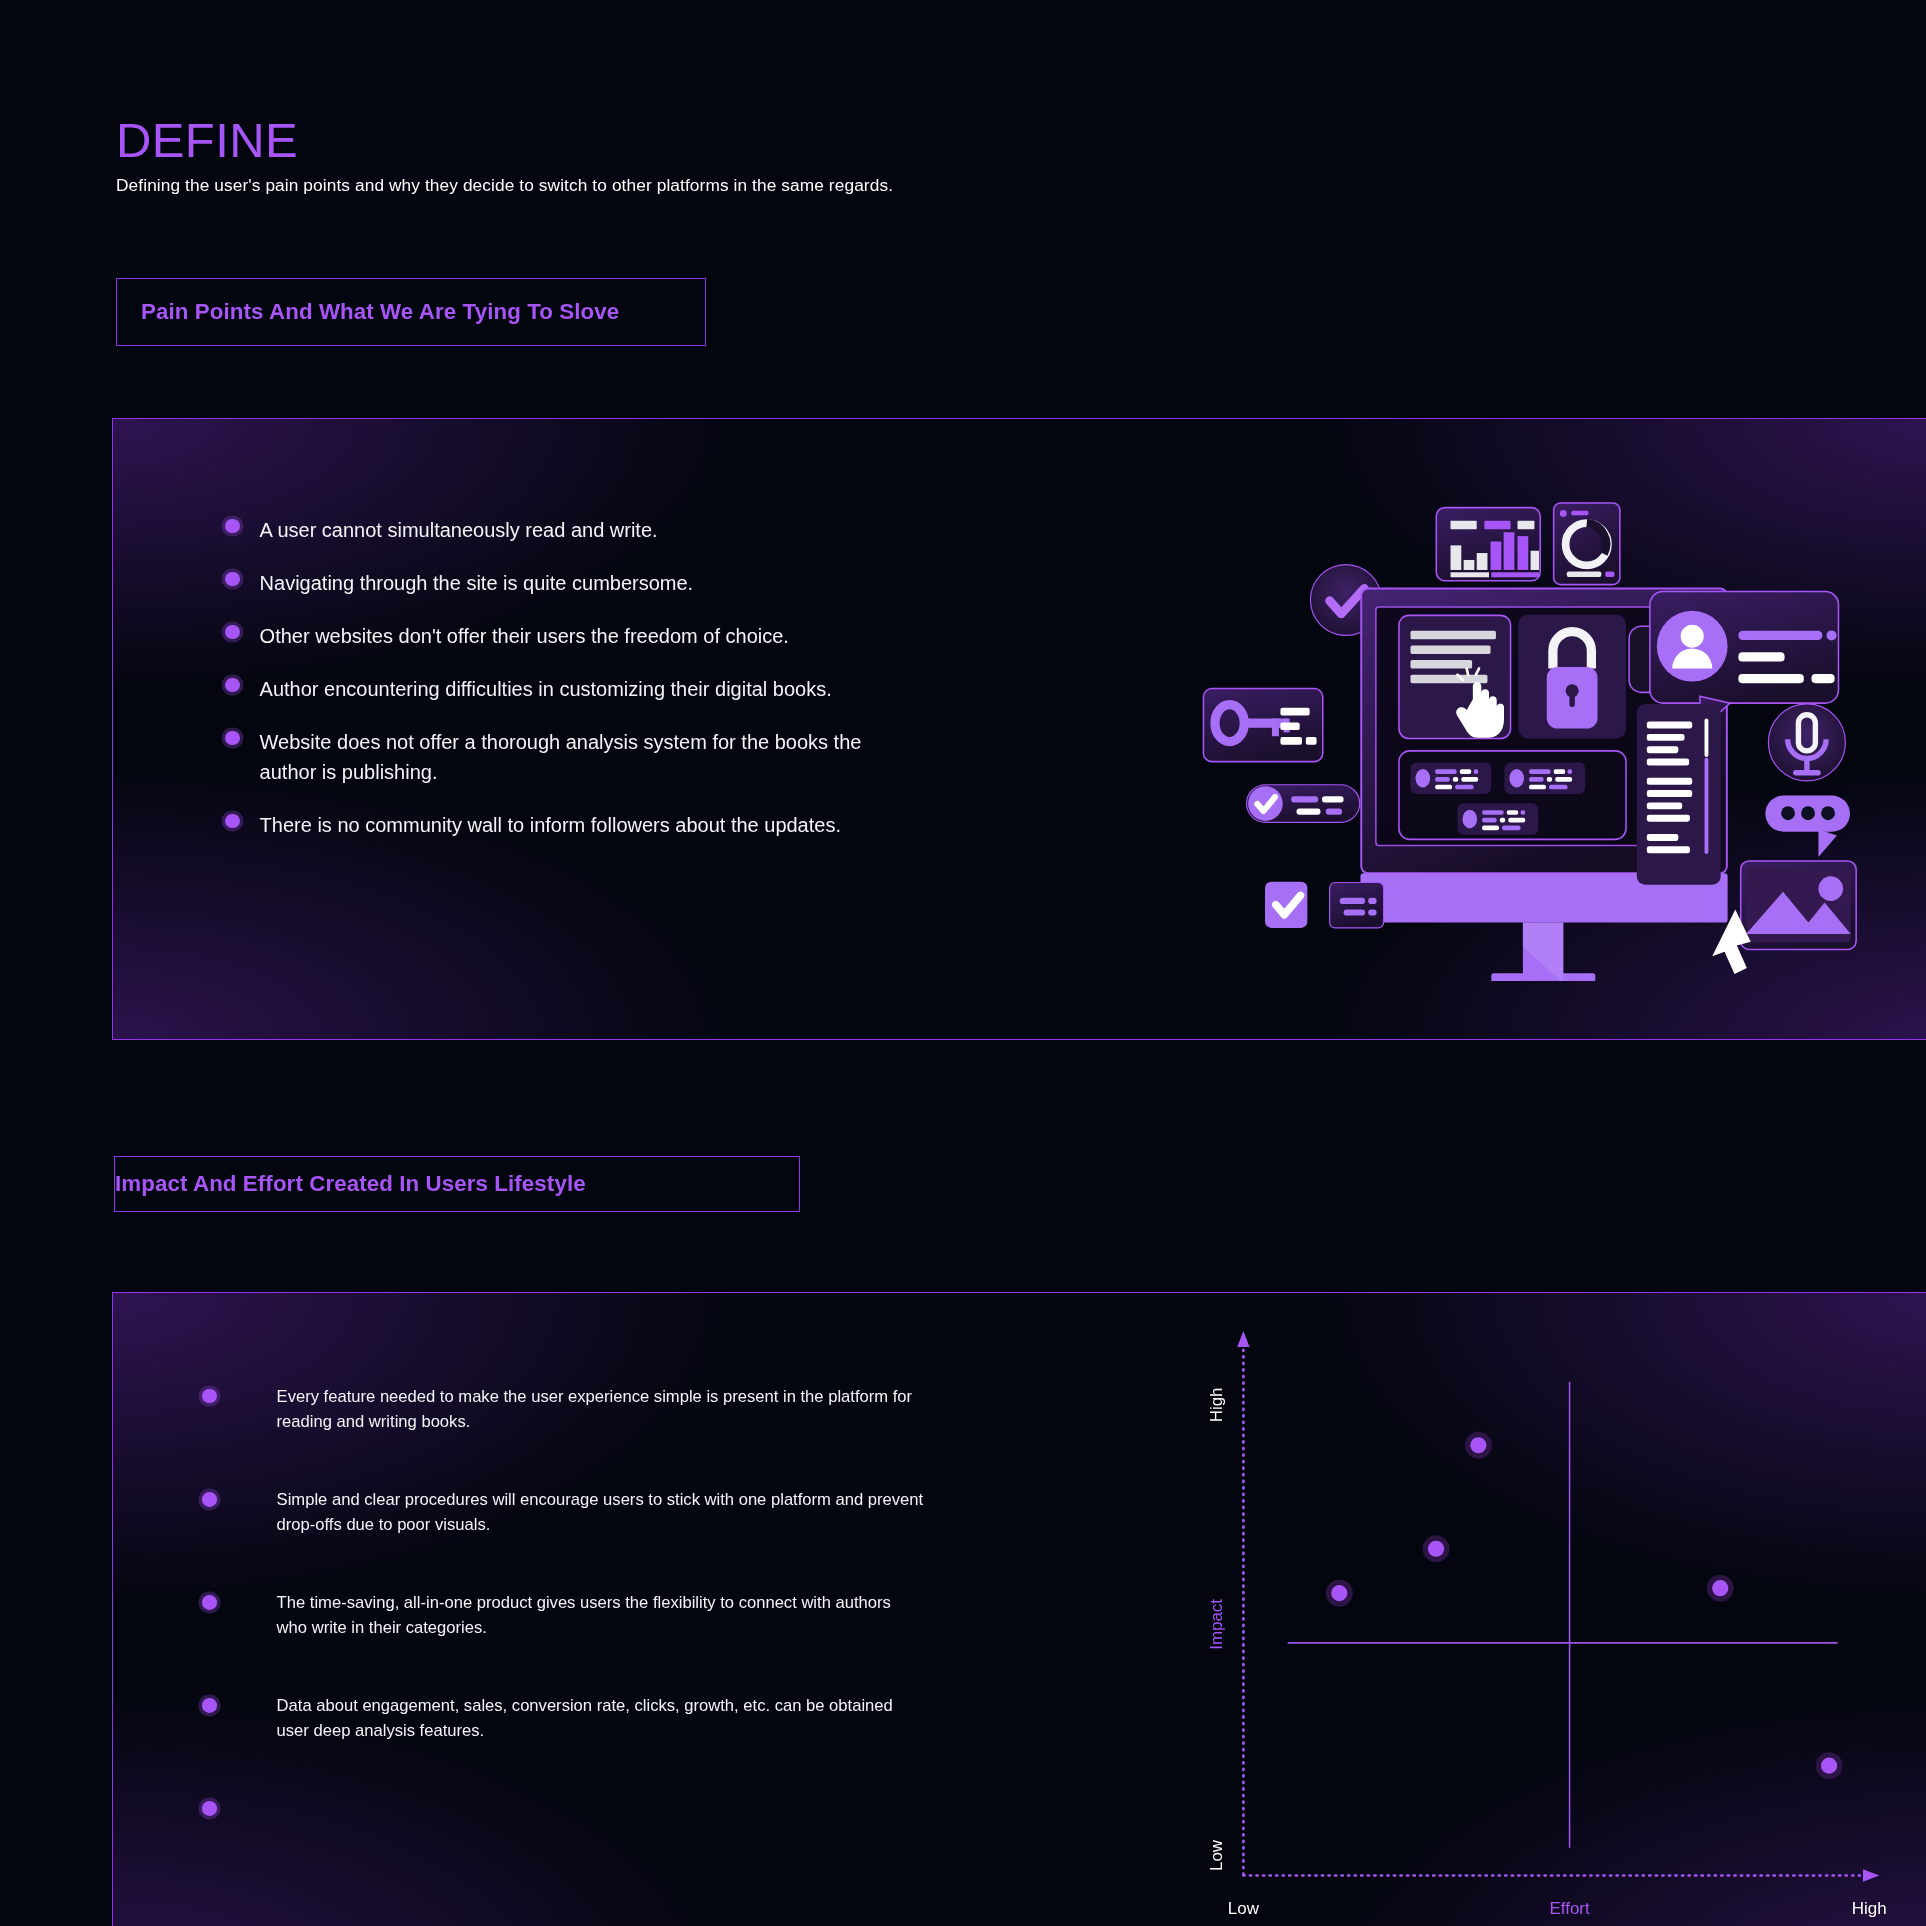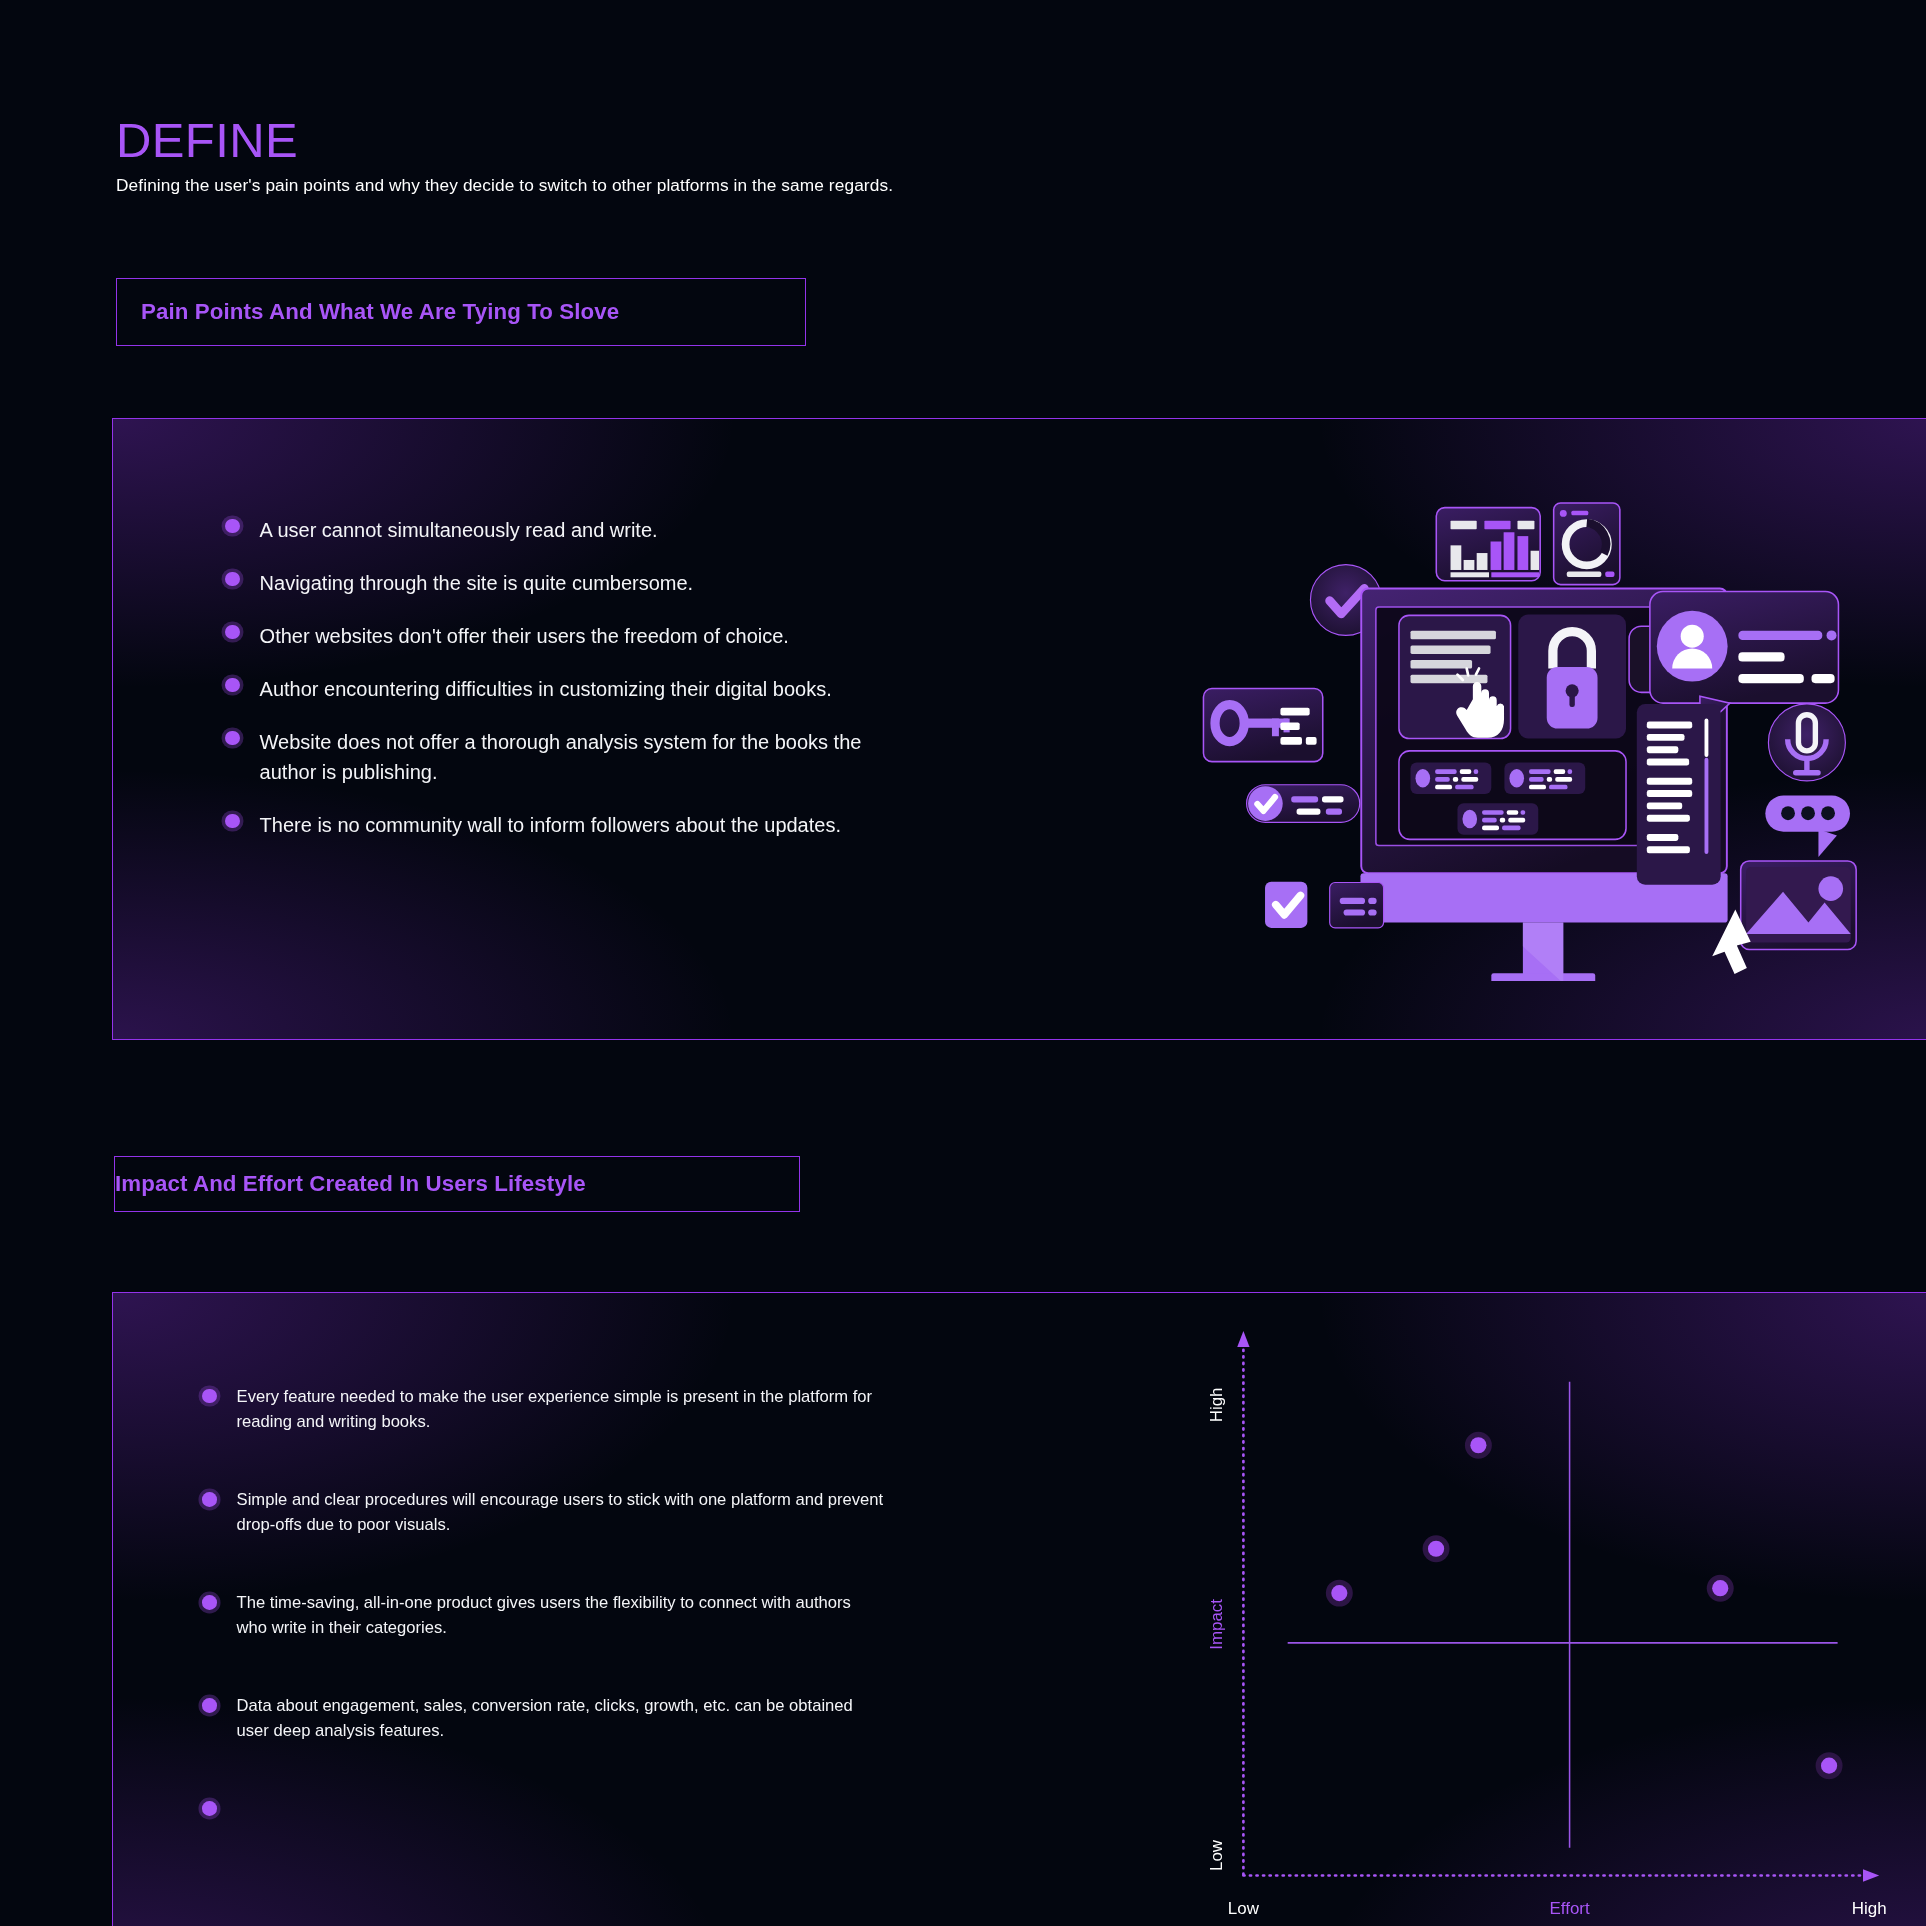--- a/index.html
+++ b/index.html
@@ -35,21 +35,21 @@
   .head-box{
     position:absolute;
     border:1.2px solid var(--panel-edge);
     display:flex;align-items:center;
     background:transparent;
   }
   .head-box .label{
     font-size:22.3px;font-weight:700;color:var(--accent);
     letter-spacing:0.1px;white-space:nowrap;
   }
-  #headbox1{left:116px;top:278px;width:690px;height:68px;padding-left:24px;}
+  #headbox1{left:116px;top:278px;width:590px;height:68px;padding-left:24px;}
   #headbox2{left:114px;top:1156px;width:686px;height:56px;}
 
   
   .glow-card{
     position:absolute;
     border:1.2px solid var(--panel-edge);
     background:
       radial-gradient(ellipse 55% 70% at 0% 0%, rgba(147,51,234,.30), rgba(147,51,234,0) 62%),
       radial-gradient(ellipse 55% 70% at 100% 0%, rgba(147,51,234,.30), rgba(147,51,234,0) 62%),
       radial-gradient(ellipse 55% 70% at 0% 100%, rgba(147,51,234,.28), rgba(147,51,234,0) 62%),
@@ -69,21 +69,21 @@
     flex:0 0 auto;width:14.6px;height:14.6px;border-radius:50%;
     background:#a855f7;
     box-shadow:0 0 0 3.5px rgba(120,60,180,.38);
     margin-top:3.9px;
   }
   .bullet-text{
     margin-left:20px;font-size:16px;line-height:1.5;
     color:#f4f5f8;font-weight:400;
   }
   #bullets1 .bullet-item{margin-bottom:23px;}
-  #bullets2 .bullet-item{margin-bottom:54px;}
+  #bullets2 .bullet-item{margin-bottom:54px;gap:40px;}
   #bullets1 .bullet-text{font-size:20px;}
   #bullets2 .bullet-text{font-size:16.6px;line-height:1.48;}
 
   
   .illus{position:absolute;left:1063px;top:54px;width:713px;height:508px;}
   .illus svg{display:block;width:100%;height:100%;}
 
   
   .chart-wrap{position:absolute;left:1063px;top:27px;width:724px;height:655px;}
   .chart-wrap svg{display:block;width:100%;height:100%;}

